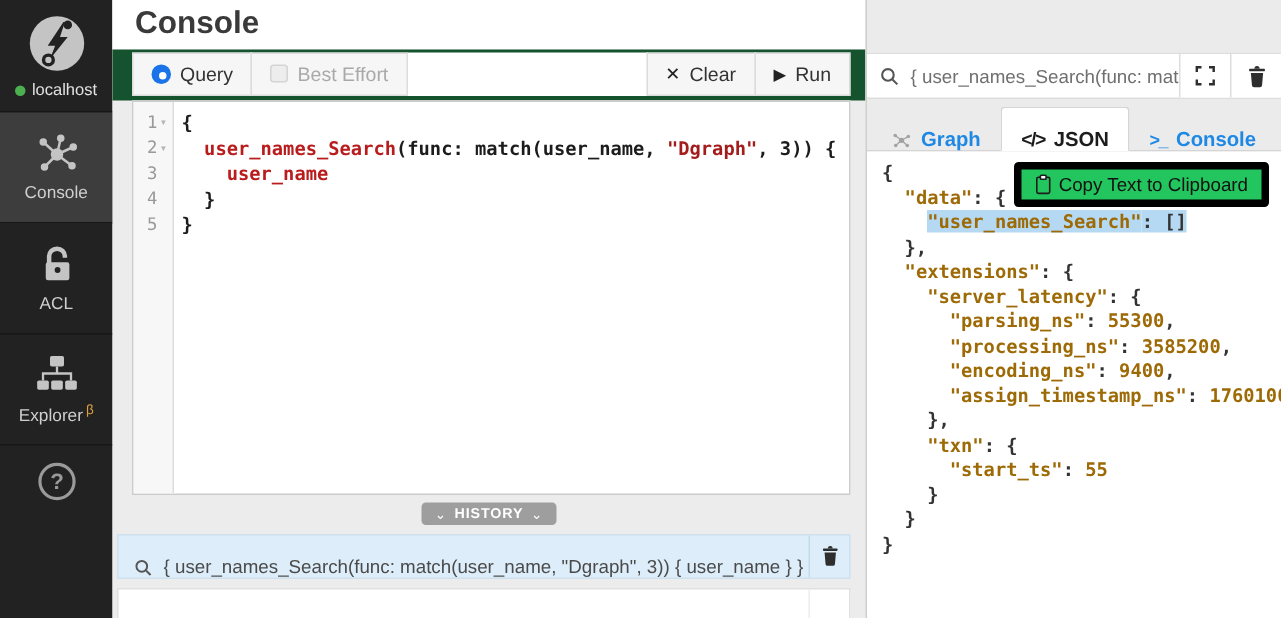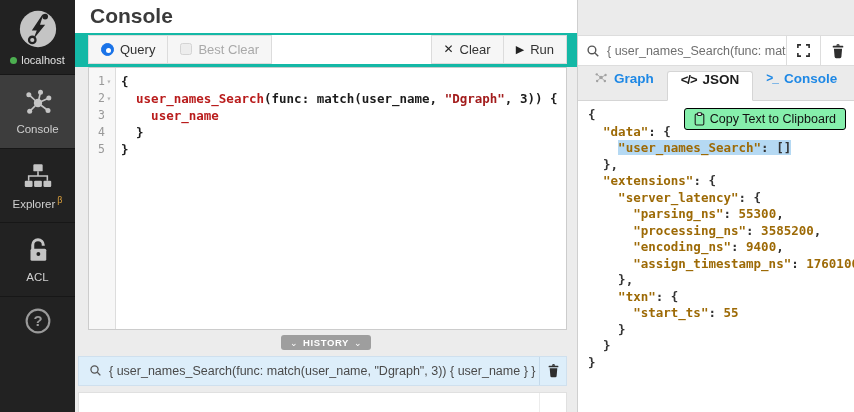--- a/index.html
+++ b/index.html
@@ -18,21 +18,21 @@
   .brand-row { display:flex; align-items:center; margin-top:4px; }
   .green-dot { width:7px; height:7px; border-radius:50%; background:#4caf50; margin-right:4px; flex-shrink:0; }
   .brand-label { font-size:11px; color:#e2e2e2; white-space:nowrap; overflow:hidden; max-width:60px; }
   .sb-help { height:52px; border-bottom:none; justify-content:flex-start; padding-top:10px; }
 
   
   .main { width:502px; display:flex; flex-direction:column; background:#ececec; flex-shrink:0; }
   .main-header { height:33px; background:#fff; padding-left:15px; display:flex; align-items:center; }
   .page-title { font-size:21px; font-weight:700; color:#3a3a3a; }
 
-  .toolbar-strip { background:#14b8a6; padding:2px 10px 3px 13px; }
+  .toolbar-strip { background:#14532d; padding:2px 10px 3px 13px; }
   .toolbar { display:flex; height:29px; }
   .tb-cell { display:flex; align-items:center; gap:6px; padding:0 12px; background:#f6f6f6;
              border:1px solid #dcdcdc; margin-left:-1px; font-size:13px; color:#333; cursor:pointer; white-space:nowrap; }
   .tb-cell:first-child { margin-left:0; }
   .tb-gap { flex:1; background:#fff; }
   .tb-cell.disabled { color:#a9a9a9; }
   .radio { width:13px; height:13px; border-radius:50%; border:1px solid #b9b9b9; background:#fff; position:relative; flex-shrink:0; }
   .radio.sel { background:#1a73e8; border-color:#1a73e8; }
   .radio.sel::after { content:""; position:absolute; left:4px; top:4px; width:5px; height:5px; border-radius:50%; background:#fff; }
   .checkbox { width:12px; height:12px; border-radius:2.5px; border:1px solid #b9b9b9; background:#fff; flex-shrink:0; }
@@ -51,48 +51,48 @@
   .cline { height:17px; white-space:pre; line-height:17px; }
   .code .pc { color:#1c1c1c; }
   .code .def { color:#b91c1c; }
   .code .str { color:#a31d1d; }
 
   
   .history-zone { height:26px; display:flex; align-items:center; justify-content:center; }
   .history-pill { background:#9e9e9e; color:#fff; border-radius:3px; padding:2px 9px; font-size:9.5px;
                   font-weight:700; letter-spacing:.6px; display:flex; align-items:center; gap:5px; cursor:pointer; }
   .pill-chev { font-size:9px; font-weight:400; }
-  .hrow { margin:0 10px 0 3px; height:31px; background:#ddeefa; border:1px solid #cfe0ee; display:flex; align-items:center; cursor:pointer; }
+  .hrow { margin:0 10px 0 3px; height:31px; background:#ddeefa; border:1px solid #cfe0ee; display:flex; align-items:flex-end; cursor:pointer; }
   .hrow .mag { margin:0 7px 0 10px; flex-shrink:0; }
   .hquery { flex:1; font-size:12.5px; color:#4a4a4a; white-space:nowrap; overflow:hidden; text-overflow:ellipsis; }
   .hdel { width:27px; align-self:stretch; border-left:1px solid #c4d9ea; display:flex; align-items:center; justify-content:center; cursor:pointer; }
   .hrow2 { margin:6px 10px 0 3px; height:20px; background:#fff; border:1px solid #e0e0e0; border-bottom:none; display:flex; }
   .hrow2 .hdel2 { width:27px; margin-left:auto; border-left:1px solid #ececec; }
 
   
   .rpanel { width:277px; background:#ebebeb; border-left:1px solid #cfcfcf; display:flex; flex-direction:column; flex-shrink:0; }
   .rp-top { height:35px; }
   .rp-search { height:31px; background:#fff; border-top:1px solid #ddd; border-bottom:1px solid #ddd; display:flex; }
   .rp-q { flex:1; display:flex; align-items:center; gap:7px; padding:0 8px; font-size:12.5px; color:#6f6f6f;
           white-space:nowrap; overflow:hidden; cursor:text; }
   .rp-btn { width:34px; border-left:1px solid #ddd; display:flex; align-items:center; justify-content:center; cursor:pointer; background:#fff; }
   .rp-tabs { height:30px; margin-top:5px; display:flex; align-items:stretch; border-bottom:1px solid #d5d5d5; padding-left:3px; }
-  .tab { display:flex; align-items:flex-start; gap:6px; padding:0 13px; font-size:13.5px; color:#1e88e5; font-weight:600; cursor:pointer; }
+  .tab { display:flex; align-items:flex-end; gap:6px; padding:0 13px; font-size:13.5px; color:#1e88e5; font-weight:600; cursor:pointer; }
   .tab.active { background:#fff; color:#1c1c1c; border:1px solid #d5d5d5; border-bottom:1px solid #fff;
                 margin-bottom:-1px; border-radius:3px 3px 0 0; }
   .tab-ic { font-weight:700; font-size:12px; letter-spacing:-1px; }
   .tab-ic.code-ic { color:#1c1c1c; font-size:13px; }
   .rp-content { flex:1; background:#fff; position:relative; overflow:hidden; }
   .jsonpre { padding:6px 0 0 10px; font-family:"DejaVu Sans Mono", monospace; font-size:12.5px; font-weight:700; }
   .jline { height:16.5px; line-height:16.5px; white-space:pre; }
   .jsonpre .pc { color:#333; }
   .jsonpre .k, .jsonpre .num { color:#9d6a06; }
   .jsonpre .hl { background:#b5d9f3; }
   .copybtn { position:absolute; top:7px; right:8px; display:flex; gap:5px;
-             background:#86efac; border:1px solid #000000; border-radius:3px; padding:3px 9px;
+             background:#22c55e; border:5px solid #000000; border-radius:3px; padding:3px 9px;
              font-size:12.5px; color:#111; cursor:pointer; }
   svg { display:block; }
 </style>
 </head>
 <body>
 
 <div class="app">
 
   <div class="sidebar">
     <div class="sb-item sb-brand">
@@ -127,40 +127,40 @@
             <circle cx="32" cy="27" r="3" stroke="none"></circle>
           <circle cx="10" cy="28" r="3" stroke="none"></circle>
         </svg>
       </span>
       <span class="sb-label">Console</span>
     </div>
 
 
     <div class="sb-item sb-nav">
       <span>
+        <svg width="30" height="30" viewBox="0 0 40 40">
+          <path d="M13 18 v-6 a7 7 0 0 1 14 0 v1" fill="none" stroke="#c4c4c4" stroke-width="4"></path>
+          <rect x="10" y="17" width="21" height="16" rx="2" fill="#c4c4c4"></rect>
+          <circle cx="20.5" cy="24" r="2.6" fill="#222"></circle>
+        </svg>
+      </span>
+      <span class="sb-label">ACL</span>
+    </div>
+
+    <div class="sb-item sb-nav">
+      <span>
         <svg width="32" height="28" viewBox="0 0 40 36">
           <rect x="14" y="3" width="12" height="9" rx="1.5" fill="#c4c4c4"></rect>
           <path d="M20 12 v6 M8 24 v-6 h24 v6" fill="none" stroke="#c4c4c4" stroke-width="2"></path>
           <rect x="3" y="24" width="10" height="8" rx="1.5" fill="#c4c4c4"></rect>
           <rect x="15" y="24" width="10" height="8" rx="1.5" fill="#c4c4c4"></rect>
           <rect x="27" y="24" width="10" height="8" rx="1.5" fill="#c4c4c4"></rect>
         </svg>
       </span>
       <span class="sb-label"><span>Explorer</span><span class="sb-beta">β</span></span>
-    </div>
-
-    <div class="sb-item sb-nav">
-      <span>
-        <svg width="30" height="30" viewBox="0 0 40 40">
-          <path d="M13 18 v-6 a7 7 0 0 1 14 0 v1" fill="none" stroke="#c4c4c4" stroke-width="4"></path>
-          <rect x="10" y="17" width="21" height="16" rx="2" fill="#c4c4c4"></rect>
-          <circle cx="20.5" cy="24" r="2.6" fill="#222"></circle>
-        </svg>
-      </span>
-      <span class="sb-label">ACL</span>
     </div>
 
     <div class="sb-item sb-help">
       <span>
         <svg width="28" height="28" viewBox="0 0 32 32">
           <circle cx="16" cy="16" r="13" fill="none" stroke="#9a9a9a" stroke-width="2.4"></circle>
           <text x="16" y="22" text-anchor="middle" font-size="17" font-weight="bold" fill="#9a9a9a" font-family="Liberation Sans, sans-serif">?</text>
         </svg>
       </span>
     </div>
@@ -172,21 +172,21 @@
     </div>
 
     <div class="toolbar-strip">
       <div class="toolbar">
         <div class="tb-cell">
           <span class="radio sel"></span>
           <span>Query</span>
         </div>
         <div class="tb-cell disabled">
           <span class="checkbox disabled"></span>
-          <span>Best Clear</span>
+          <span>Best Effort</span>
         </div>
         <div class="tb-gap"></div>
         <div class="tb-cell">
           <span class="tb-ic">✕</span>
           <span>Clear</span>
         </div>
         <div class="tb-cell">
           <span class="tb-ic run-ic">▶</span>
           <span>Run</span>
         </div>

